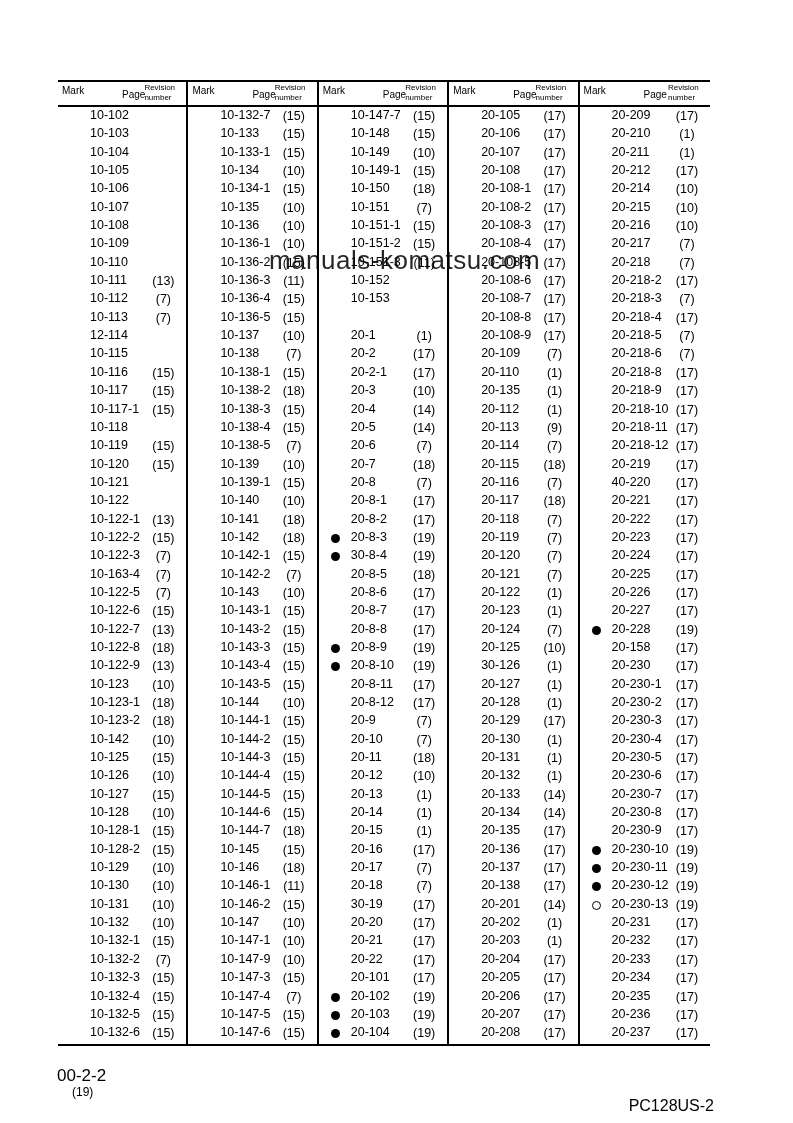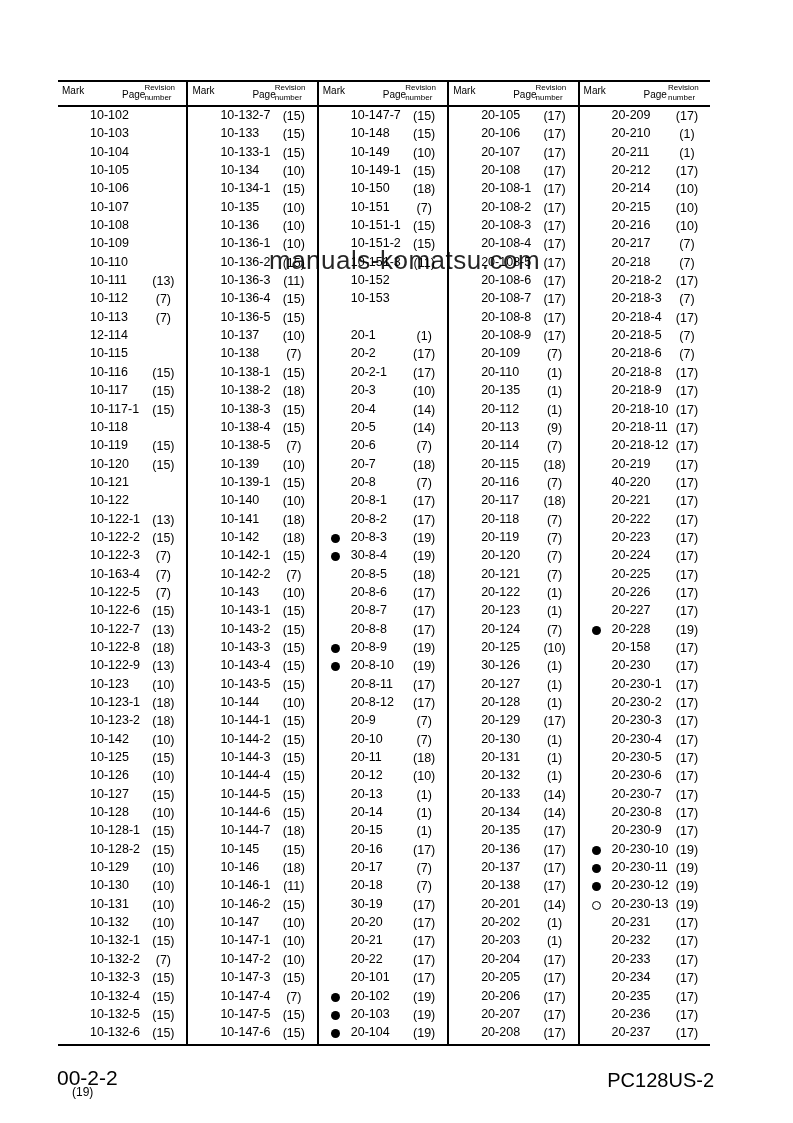--- a/index.html
+++ b/index.html
@@ -15,23 +15,23 @@
   .hdr .h-page { position:absolute; left:64px; top:7px; }
   .hdr .h-rev { position:absolute; right:6px; top:1px; font-size:8px; line-height:10px; width:36px; }
   .row { height:18.35px; position:relative; font-size:12.5px; }
   .row .mark { position:absolute; left:12px; top:3px; width:10px; height:12px; }
   .row .mark .dot { display:block; width:9px; height:9px; border-radius:50%; background:#000; margin-top:2px; }
   .row .mark .ring { display:block; width:7px; height:7px; border-radius:50%; border:1px solid #000; margin-top:2px; }
   .row .page { position:absolute; left:32px; top:1px; white-space:nowrap; }
   .row .rev { position:absolute; right:8px; top:2px; width:30px; text-align:center; }
   .watermark { position:absolute; left:257px; top:245px; font-size:26px; color:rgba(0,0,0,0.85);
                letter-spacing:0.5px; pointer-events:none;margin-left:12px; }
-  .footer-left { position:absolute; left:57px; top:1066px; font-size:21px; }
+  .footer-left { position:absolute; left:57px; top:1066px; font-size:17px; }
   .footer-left-sub { position:absolute; left:72px; top:1085px; font-size:12px; }
-  .footer-right { position:absolute; right:79px; top:1069px; font-size:20px; }
+  .footer-right { position:absolute; right:79px; top:1097px; font-size:16px; }
 </style>
 </head>
 <body>
 
 <div class="table-wrap">
   <div class="cols" id="cols">
       <div class="col">
         <div class="hdr">
           <span class="h-mark">Mark</span>
           <span class="h-page">Page</span>
@@ -524,21 +524,21 @@
           <span class="page">10-147</span>
           <span class="rev">(10)</span>
         </div>
         <div class="row">
           <span class="mark"></span>
           <span class="page">10-147-1</span>
           <span class="rev">(10)</span>
         </div>
         <div class="row">
           <span class="mark"></span>
-          <span class="page">10-147-2</span>
+          <span class="page">10-147-9</span>
           <span class="rev">(10)</span>
         </div>
         <div class="row">
           <span class="mark"></span>
           <span class="page">10-147-3</span>
           <span class="rev">(15)</span>
         </div>
         <div class="row">
           <span class="mark"></span>
           <span class="page">10-147-4</span>

